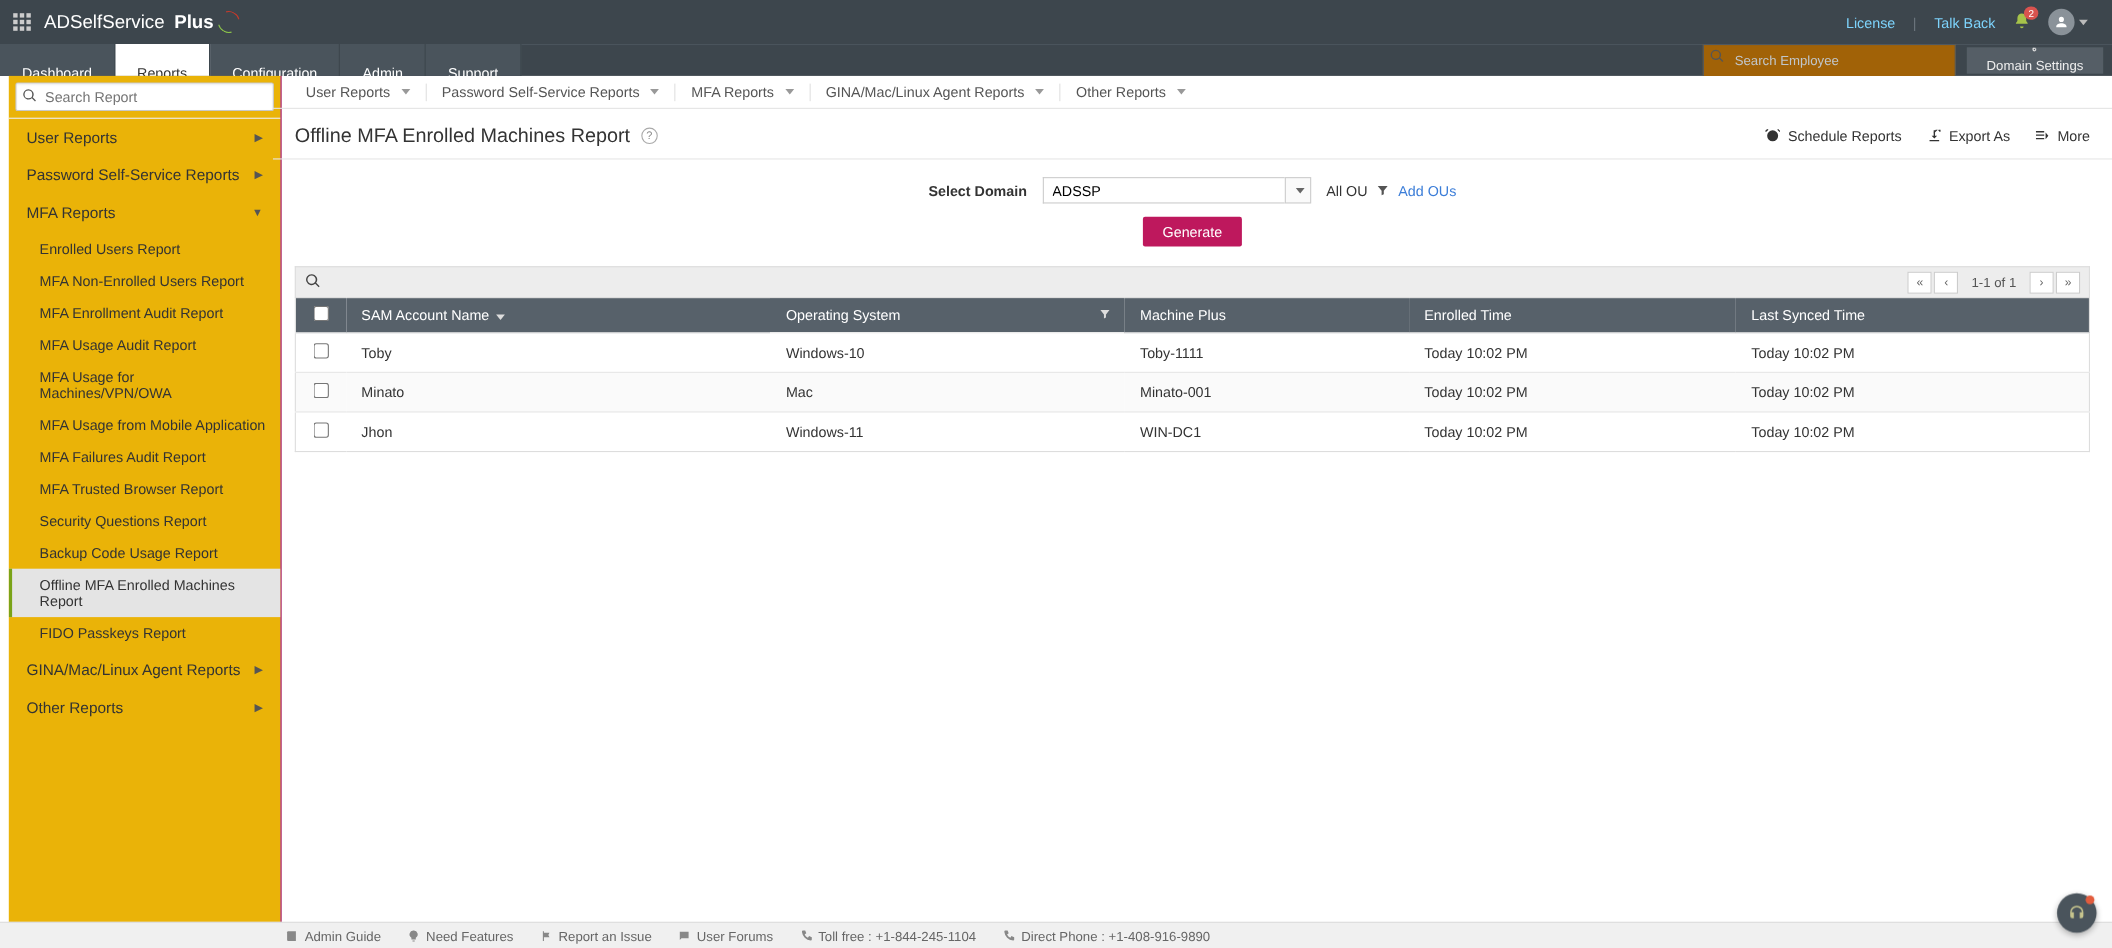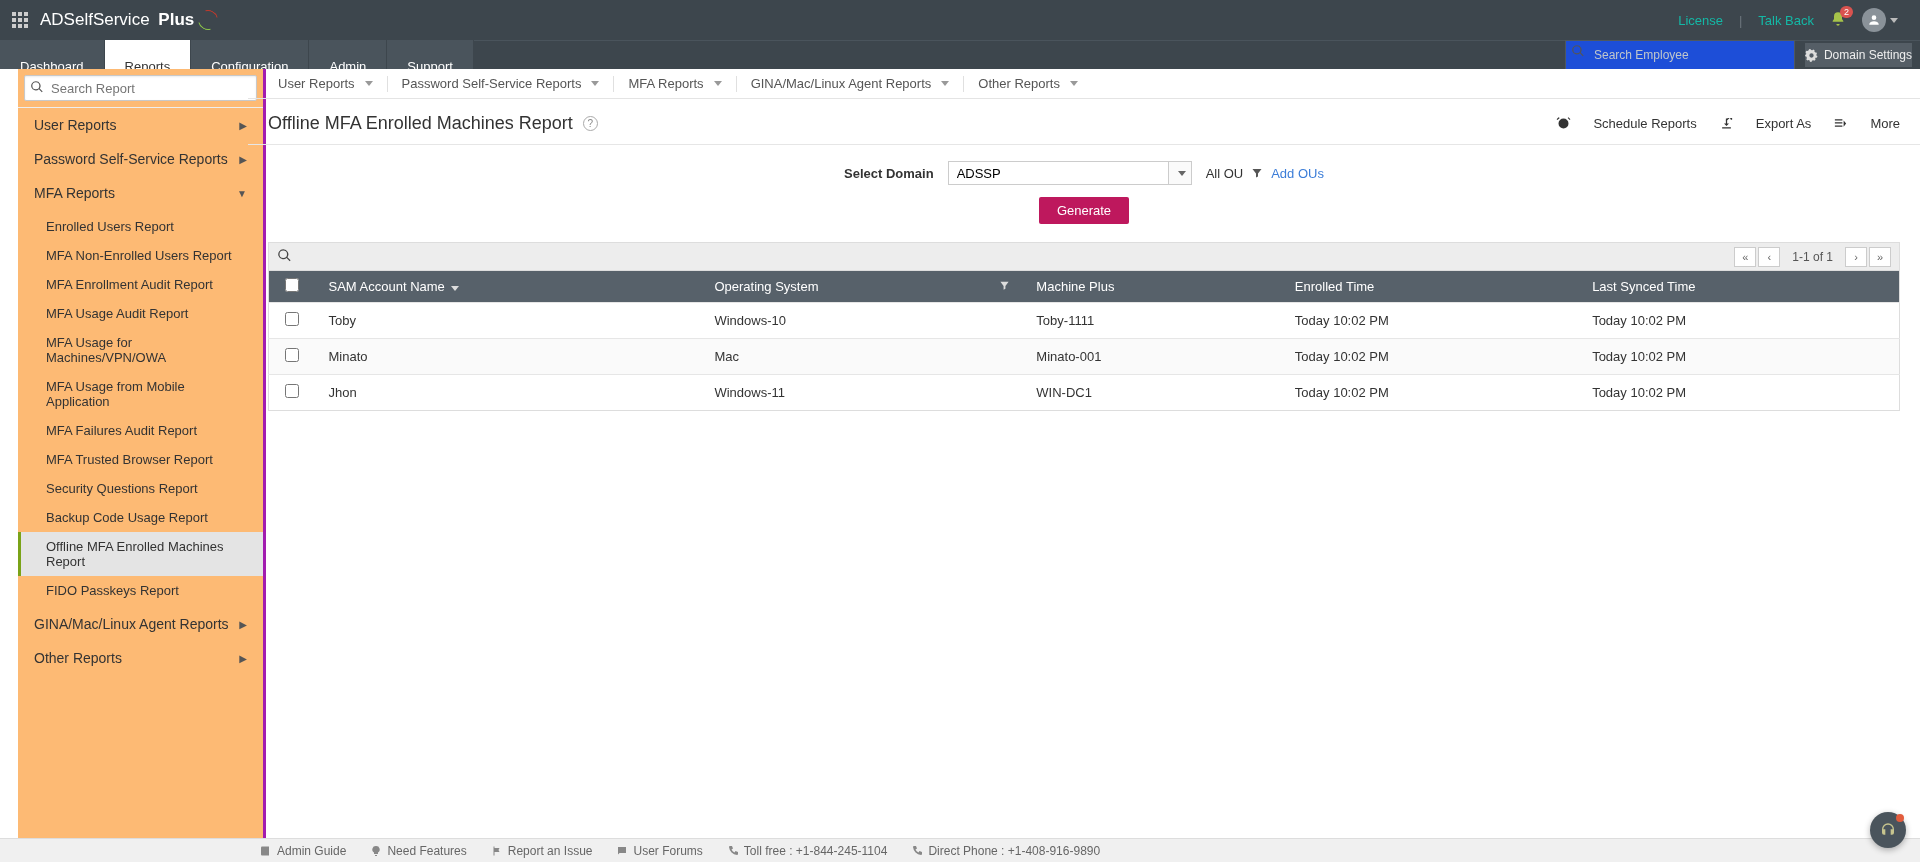--- a/index.html
+++ b/index.html
@@ -8,63 +8,63 @@
 
 .header { background:#3d464d; height:40px; display:flex; align-items:center; padding:12px 12px; color:#fff; }
 .apps-icon{ display:grid; grid-template-columns:repeat(3,4px); grid-template-rows:repeat(3,4px); gap:2px; margin-right:12px; cursor:pointer;}
 .apps-icon span{ background:#ccc; width:4px;height:4px;}
 .logo { font-size:17px; font-weight:400; display:flex; align-items:center; gap:2px;}
 .logo b{font-weight:600;}
 .logo-swoosh{ width:20px;height:20px; position:relative; margin-left:2px;}
 .logo-swoosh::before{content:"";position:absolute;width:18px;height:18px;border:1.5px solid;border-color:#c13a2c transparent #8bc34a transparent;border-radius:50%;transform:rotate(30deg);}
 .header-spacer{flex:1;}
 .header-links{display:flex;align-items:center;gap:16px;font-size:13px;margin-right:10px;}
-.header-links a{color:#14b8a6;text-decoration:none;cursor:pointer;text-align:center;}
+.header-links a{color:#7dd3fc;text-decoration:none;cursor:pointer;text-align:center;}
 .bell{position:relative;cursor:pointer;}
 .bell svg{width:16px;height:16px;fill:#a6c34a;}
 .badge{position:absolute;top:-5px;right:-7px;background:#d9534f;color:#fff;border-radius:8px;font-size:9px;padding:0 4px;line-height:12px;}
 .avatar{width:24px;height:24px;border-radius:50%;background:#8a9299;display:flex;align-items:center;justify-content:center;cursor:pointer;}
 .avatar svg{width:14px;height:14px;fill:#fff;}
 .caret-d{width:0;height:0;border-left:4px solid transparent;border-right:4px solid transparent;border-top:5px solid #bbb;margin-left:4px;}
 
 
 .header2{background:#3d464d;height:29px;display:flex;align-items:center;padding:0 8px 0 0;justify-content:flex-end;gap:10px;border-top:1px solid #4a545c;}
 .search-emp{position:relative;}
-.search-emp input{background:#1d4ed8;border:1px solid #4f5860;color:#eee;height:31px;width:230px;padding:0 6px 0 28px;font-size:12px;border-radius:0;}
+.search-emp input{background:#a16207;border:1px solid #4f5860;color:#eee;height:31px;width:230px;padding:0 6px 0 28px;font-size:12px;border-radius:0;}
 .search-emp input::placeholder{color:#c0c6cb;}
 .search-emp .sicon{position:absolute;left:6px;top:4px;color:#bbb;}
-.domain-set{background:#555e66;color:#eee;height:24px;display:flex;align-items:center;padding:0 0;gap:6px;font-size:12px;cursor:pointer;}
+.domain-set{background:#555e66;color:#eee;height:24px;display:flex;align-items:center;padding:0 18px;gap:6px;font-size:12px;cursor:pointer;flex-direction:column;}
 
 
 .navtabs{background:#4a545c;height:29px;display:flex;position:absolute;top:40px;left:0;}
 .navtabs .tab{padding:12px 20px;line-height:29px;color:#fff;font-size:13px;cursor:pointer;border-right:1px solid #3d464d;}
 .navtabs .tab.active{background:#fff;color:#333;}
 
 
-.sidebar{position:absolute;left:18px;top:69px;bottom:0;width:248px;border-right:3px solid #a21caf;background:#fdba74;overflow:auto;}
+.sidebar{position:absolute;left:8px;top:69px;bottom:0;width:248px;border-right:1px solid #a21caf;background:#eab308;overflow:auto;}
 .sb-search{padding:6px;position:relative;border-bottom:1px solid #eee;}
 .sb-search input{width:100%;height:26px;border:1px solid #c8c8c8;padding:0 6px 0 26px;font-size:13px;border-radius:2px;box-shadow:inset 0 1px 2px rgba(0,0,0,0.08);}
 .sb-search .sicon{position:absolute;left:12px;top:11px;color:#333;}
 .sb-cat{display:flex;align-items:center;justify-content:space-between;padding:9px 16px;font-size:14px;color:#333;cursor:pointer;}
 .sb-cat .arrow{font-size:10px;color:#555;}
 .sb-items{padding:2px 0;}
 .sb-item{padding:7px 12px 7px 28px;font-size:13px;color:#333;cursor:pointer;}
 .sb-item.active{background:#e4e4e4;border-left:3px solid #7aa318;padding-left:25px;}
 
 
 .content{position:absolute;left:248px;right:0;top:69px;bottom:24px;overflow:auto;}
 .subnav{height:30px;border-bottom:1px solid #e4e4e4;display:flex;align-items:center;padding:0 16px;gap:0;font-size:13px;color:#555;}
 .subnav .snitem{padding:0 14px;cursor:pointer;display:flex;align-items:center;gap:6px;border-right:1px solid #e0e0e0;line-height:16px;}
 .subnav .snitem:last-child{border-right:none;}
 .subnav .snitem .caret-d{border-top-color:#999;}
 .page-head{display:flex;align-items:center;padding:14px 20px 10px;border-bottom:1px solid #e6e6e6;}
 .page-title{font-size:18px;font-weight:500;color:#333;display:flex;align-items:center;gap:10px;}
 .help-icon{width:15px;height:15px;border:1px solid #aaa;border-radius:50%;display:flex;align-items:center;justify-content:center;font-size:10px;color:#888;cursor:pointer;}
 .page-actions{margin-left:auto;display:flex;gap:22px;font-size:13px;color:#333;}
-.page-actions .act{display:flex;align-items:center;gap:22px;cursor:pointer;}
+.page-actions .act{display:flex;align-items:center;gap:6px;cursor:pointer;}
 .page-actions svg{width:15px;height:15px;fill:#333;}
 
 .filters{display:flex;align-items:center;justify-content:center;gap:14px;padding:16px 0 8px;}
 .filters label{font-size:13px;color:#333;font-weight:bold;}
 .domain-select{position:relative;display:flex;}
 .domain-select input{width:220px;height:24px;border:1px solid #ccc;border-right:none;padding:0 8px;font-size:13px;}
 .domain-select .dd{width:24px;height:24px;border:1px solid #ccc;background:#fafafa;display:flex;align-items:center;justify-content:center;cursor:pointer;}
 .ou-row{display:flex;align-items:center;gap:8px;font-size:13px;}
 .funnel{width:12px;height:12px;}
 .add-ou{color:#3b7dd8;cursor:pointer;}

